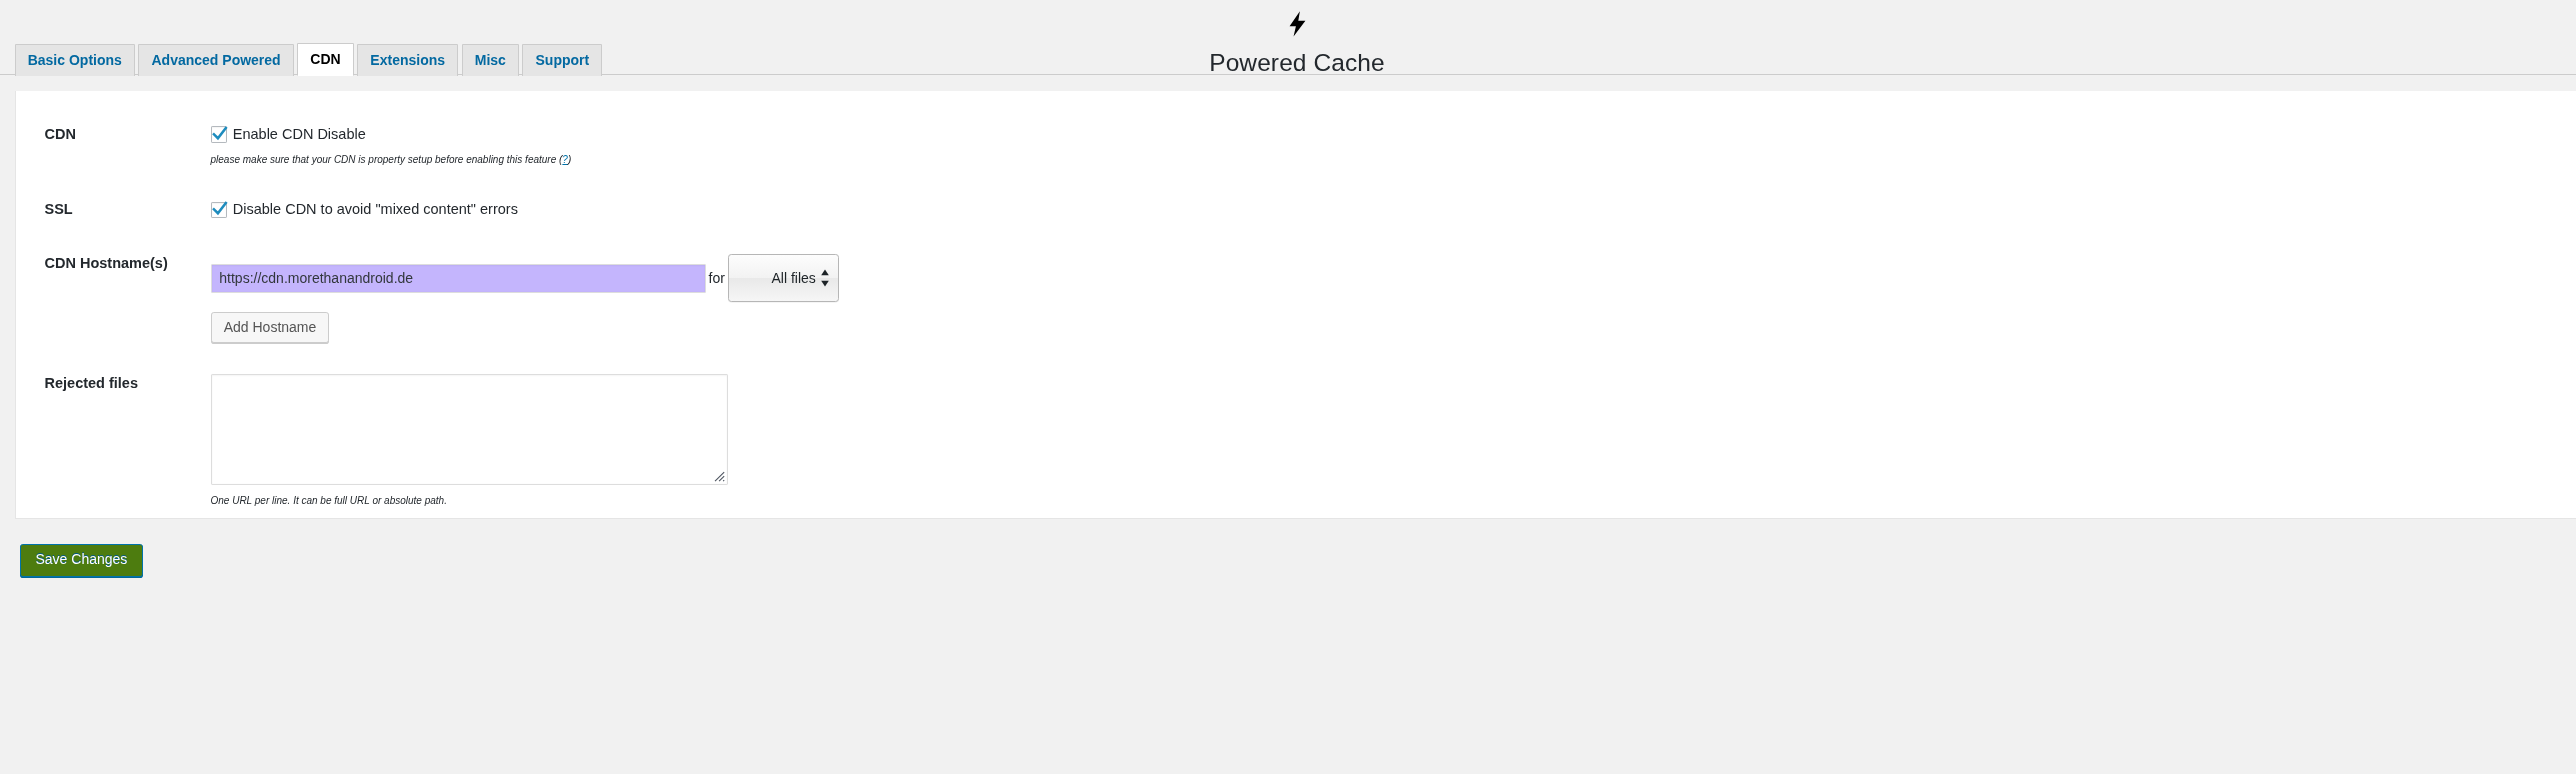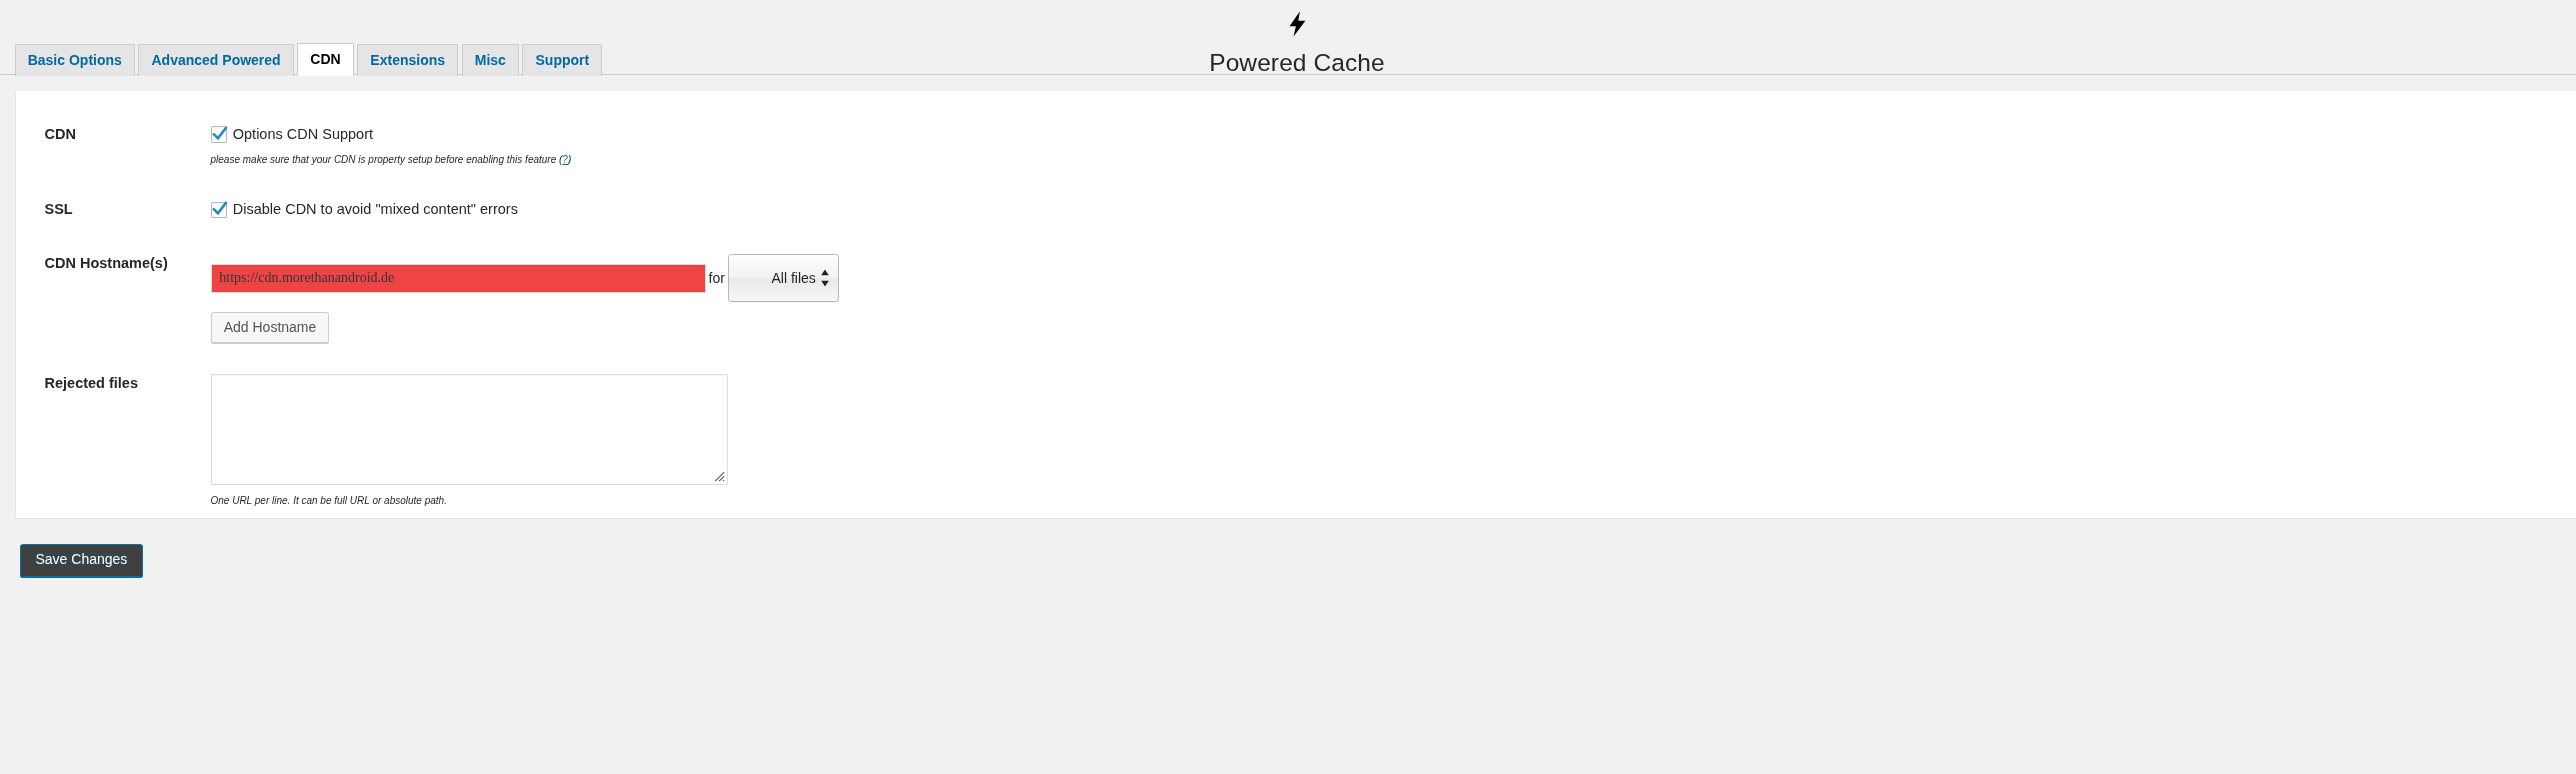--- a/index.html
+++ b/index.html
@@ -166,23 +166,23 @@
   .host-line {
     display: flex;
     align-items: center;
     gap: 0;
   }
   .text-input {
     width: 495px;
     height: 29px;
     padding: 2.2px 7.8px;
     font-size: 14px;
-    font-family: Liberation Serif, serif;
+    font-family: Liberation Sans, sans-serif;
     color: #32373c;
-    background: #ef4444;
+    background: #c4b5fd;
     border: 1.1px solid #ddd;
     border-radius: 1.1px;
     box-shadow: inset 0 0.6px 1.7px rgba(0,0,0,.07);
     outline: none;
   }
   .for-label {
     font-size: 14px;
     color: #23282d;
     margin: 0 3px;
     white-space: nowrap;
@@ -256,21 +256,21 @@
   
   .submit-area {
     padding: 24.5px 0 0 20px;
   }
   .btn-primary {
     display: inline-block;
     padding: 6.7px 14.5px 7.8px 14.5px;
     font-size: 14px;
     font-family: "Liberation Sans", sans-serif;
     color: #fff;
-    background: #404040;
+    background: #4d7c0f;
     border: 1.1px solid #0073aa;
     border-radius: 2.8px;
     box-shadow: 0 1.1px 0 #006799;
     cursor: pointer;
     line-height: 1.2;
     text-shadow: 0 -0.6px 0.6px #005a87;
   }
 </style>
 </head>
 <body>
@@ -299,21 +299,21 @@
 
         <tr class="row-cdn">
           <th>CDN</th>
           <td>
             <label class="check-line">
               <span class="cbox">
                 <svg viewBox="0 0 24 24">
                   <path d="M5 13 L10 18 L20 5" stroke="#1e8cbe" stroke-width="3.2" fill="none" stroke-linecap="square"></path>
                 </svg>
               </span>
-              <span class="check-label">Options CDN Support</span>
+              <span class="check-label">Enable CDN Disable</span>
             </label>
             <div class="help-text"><span>please make sure that your CDN is property setup before enabling this feature (</span><a href="#">?</a><span>)</span></div>
           </td>
         </tr>
 
         <tr class="row-ssl">
           <th>SSL</th>
           <td>
             <label class="check-line">
               <span class="cbox">

